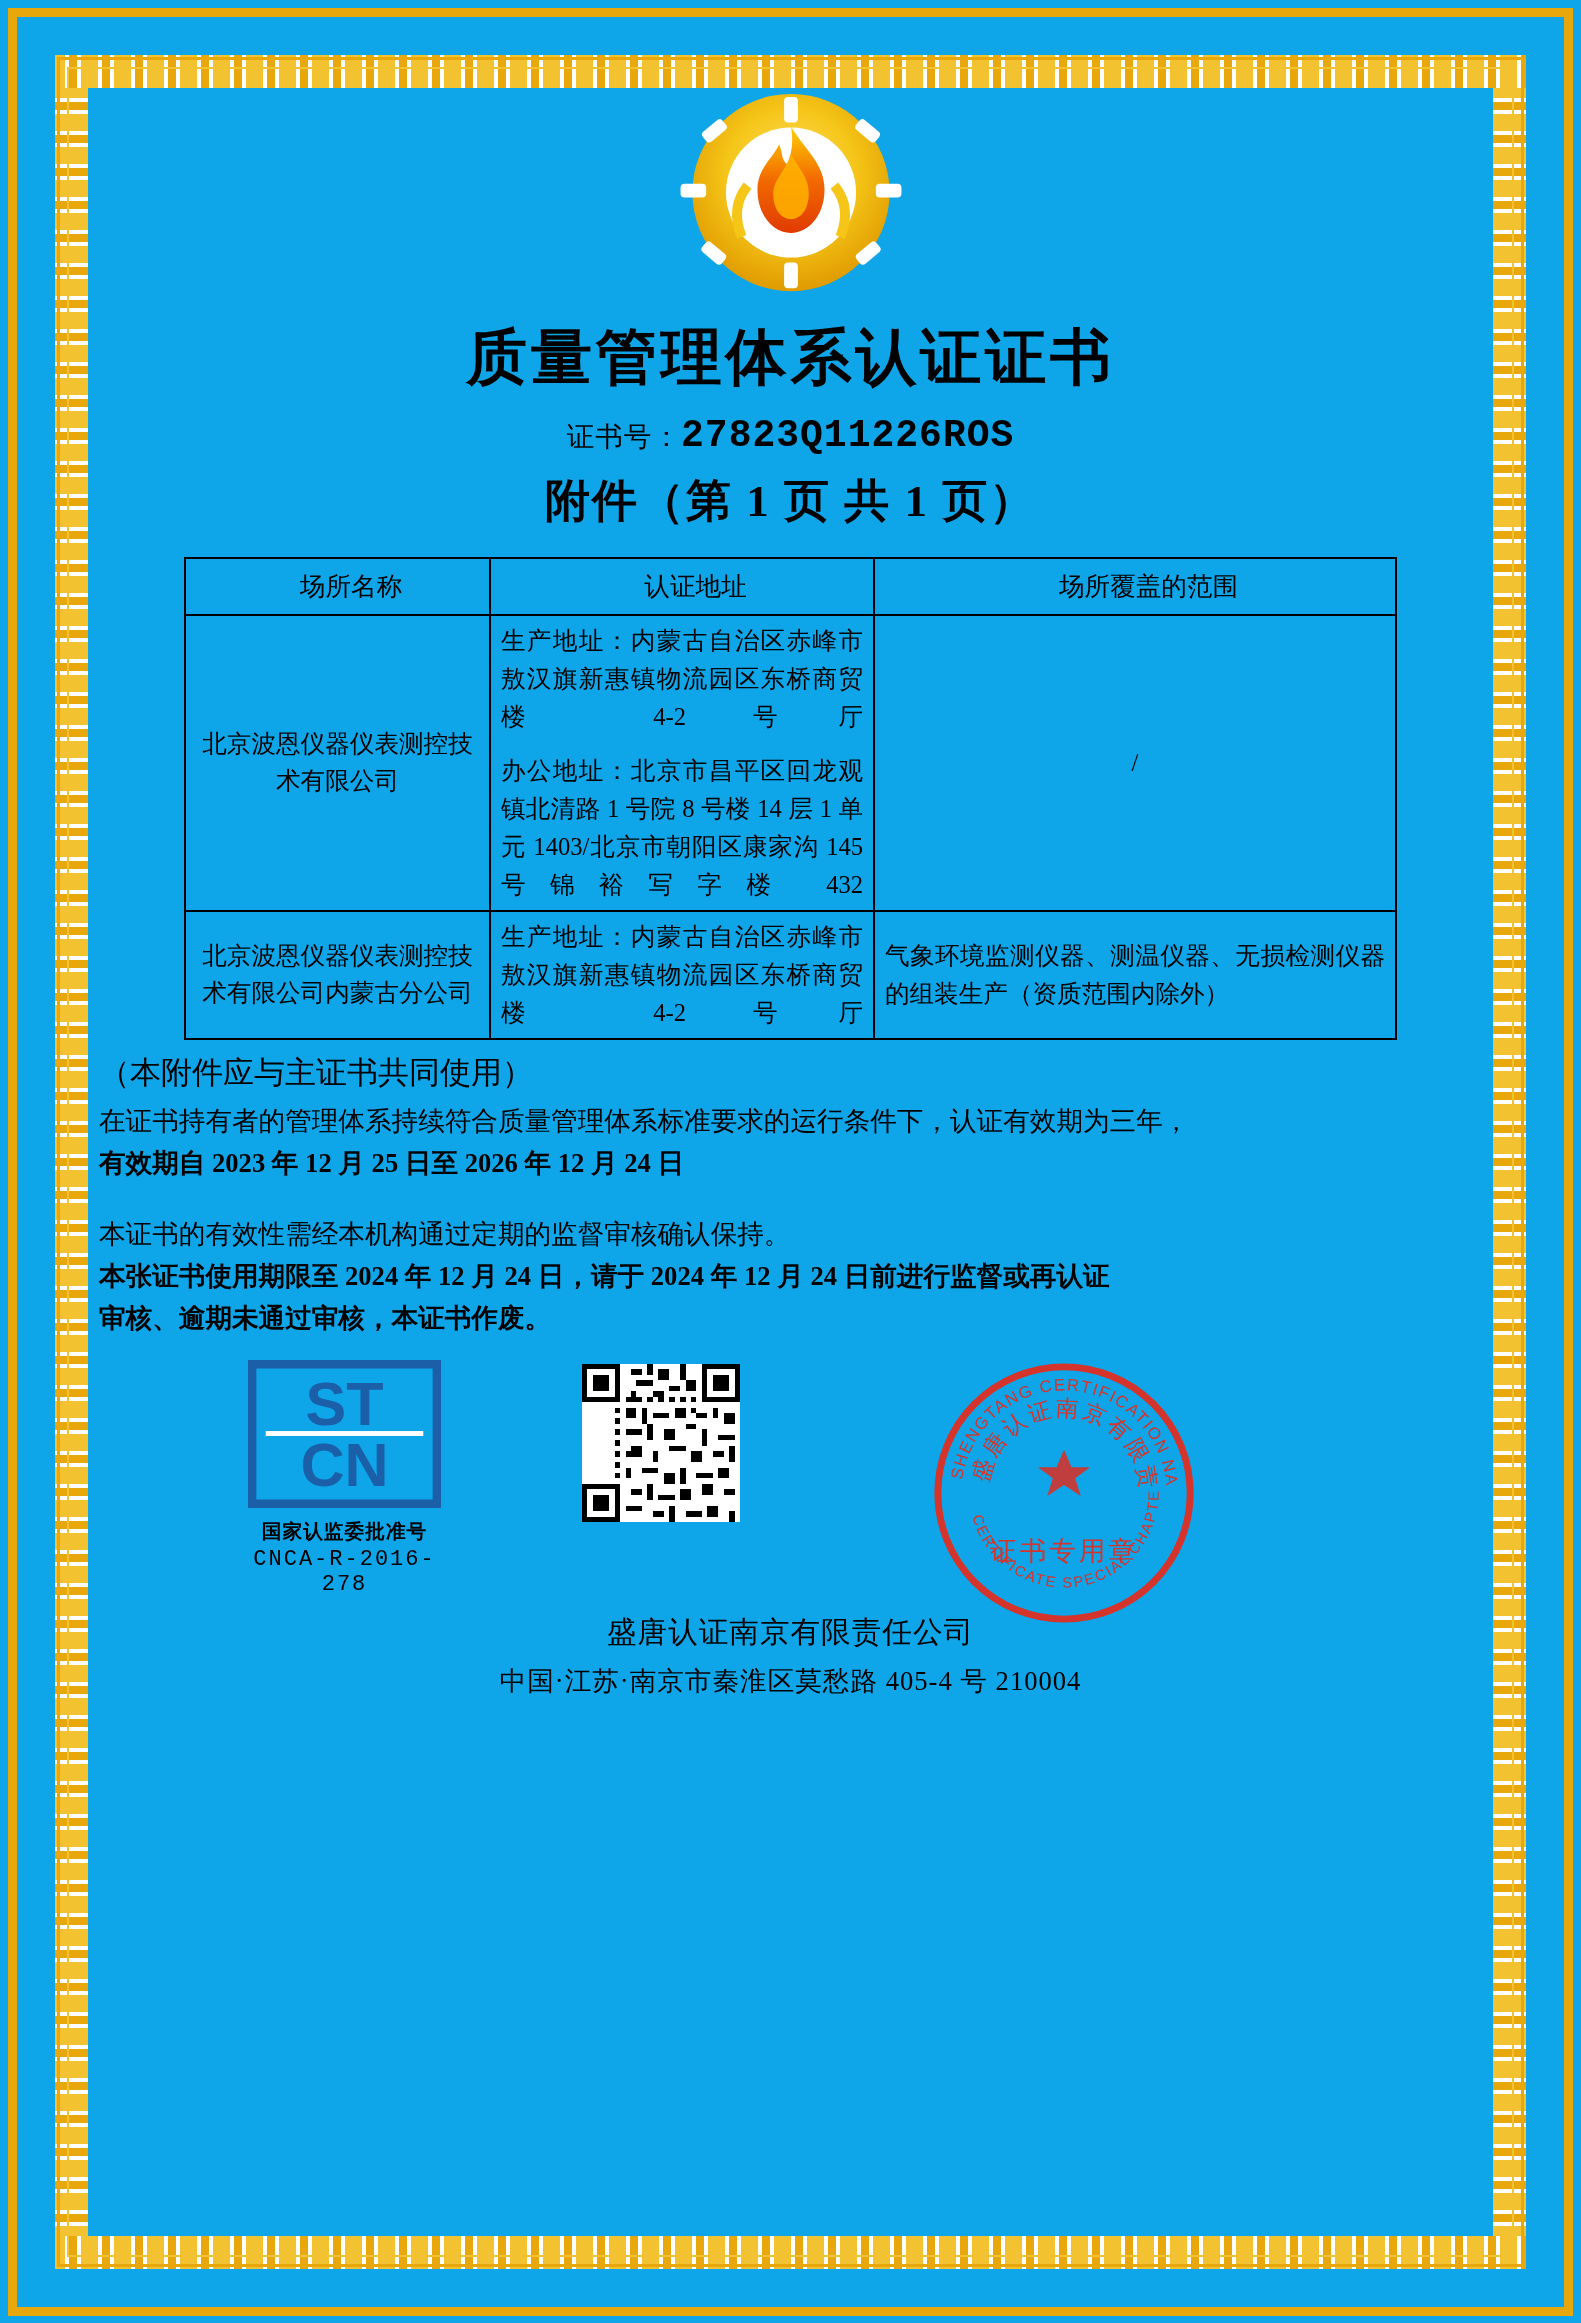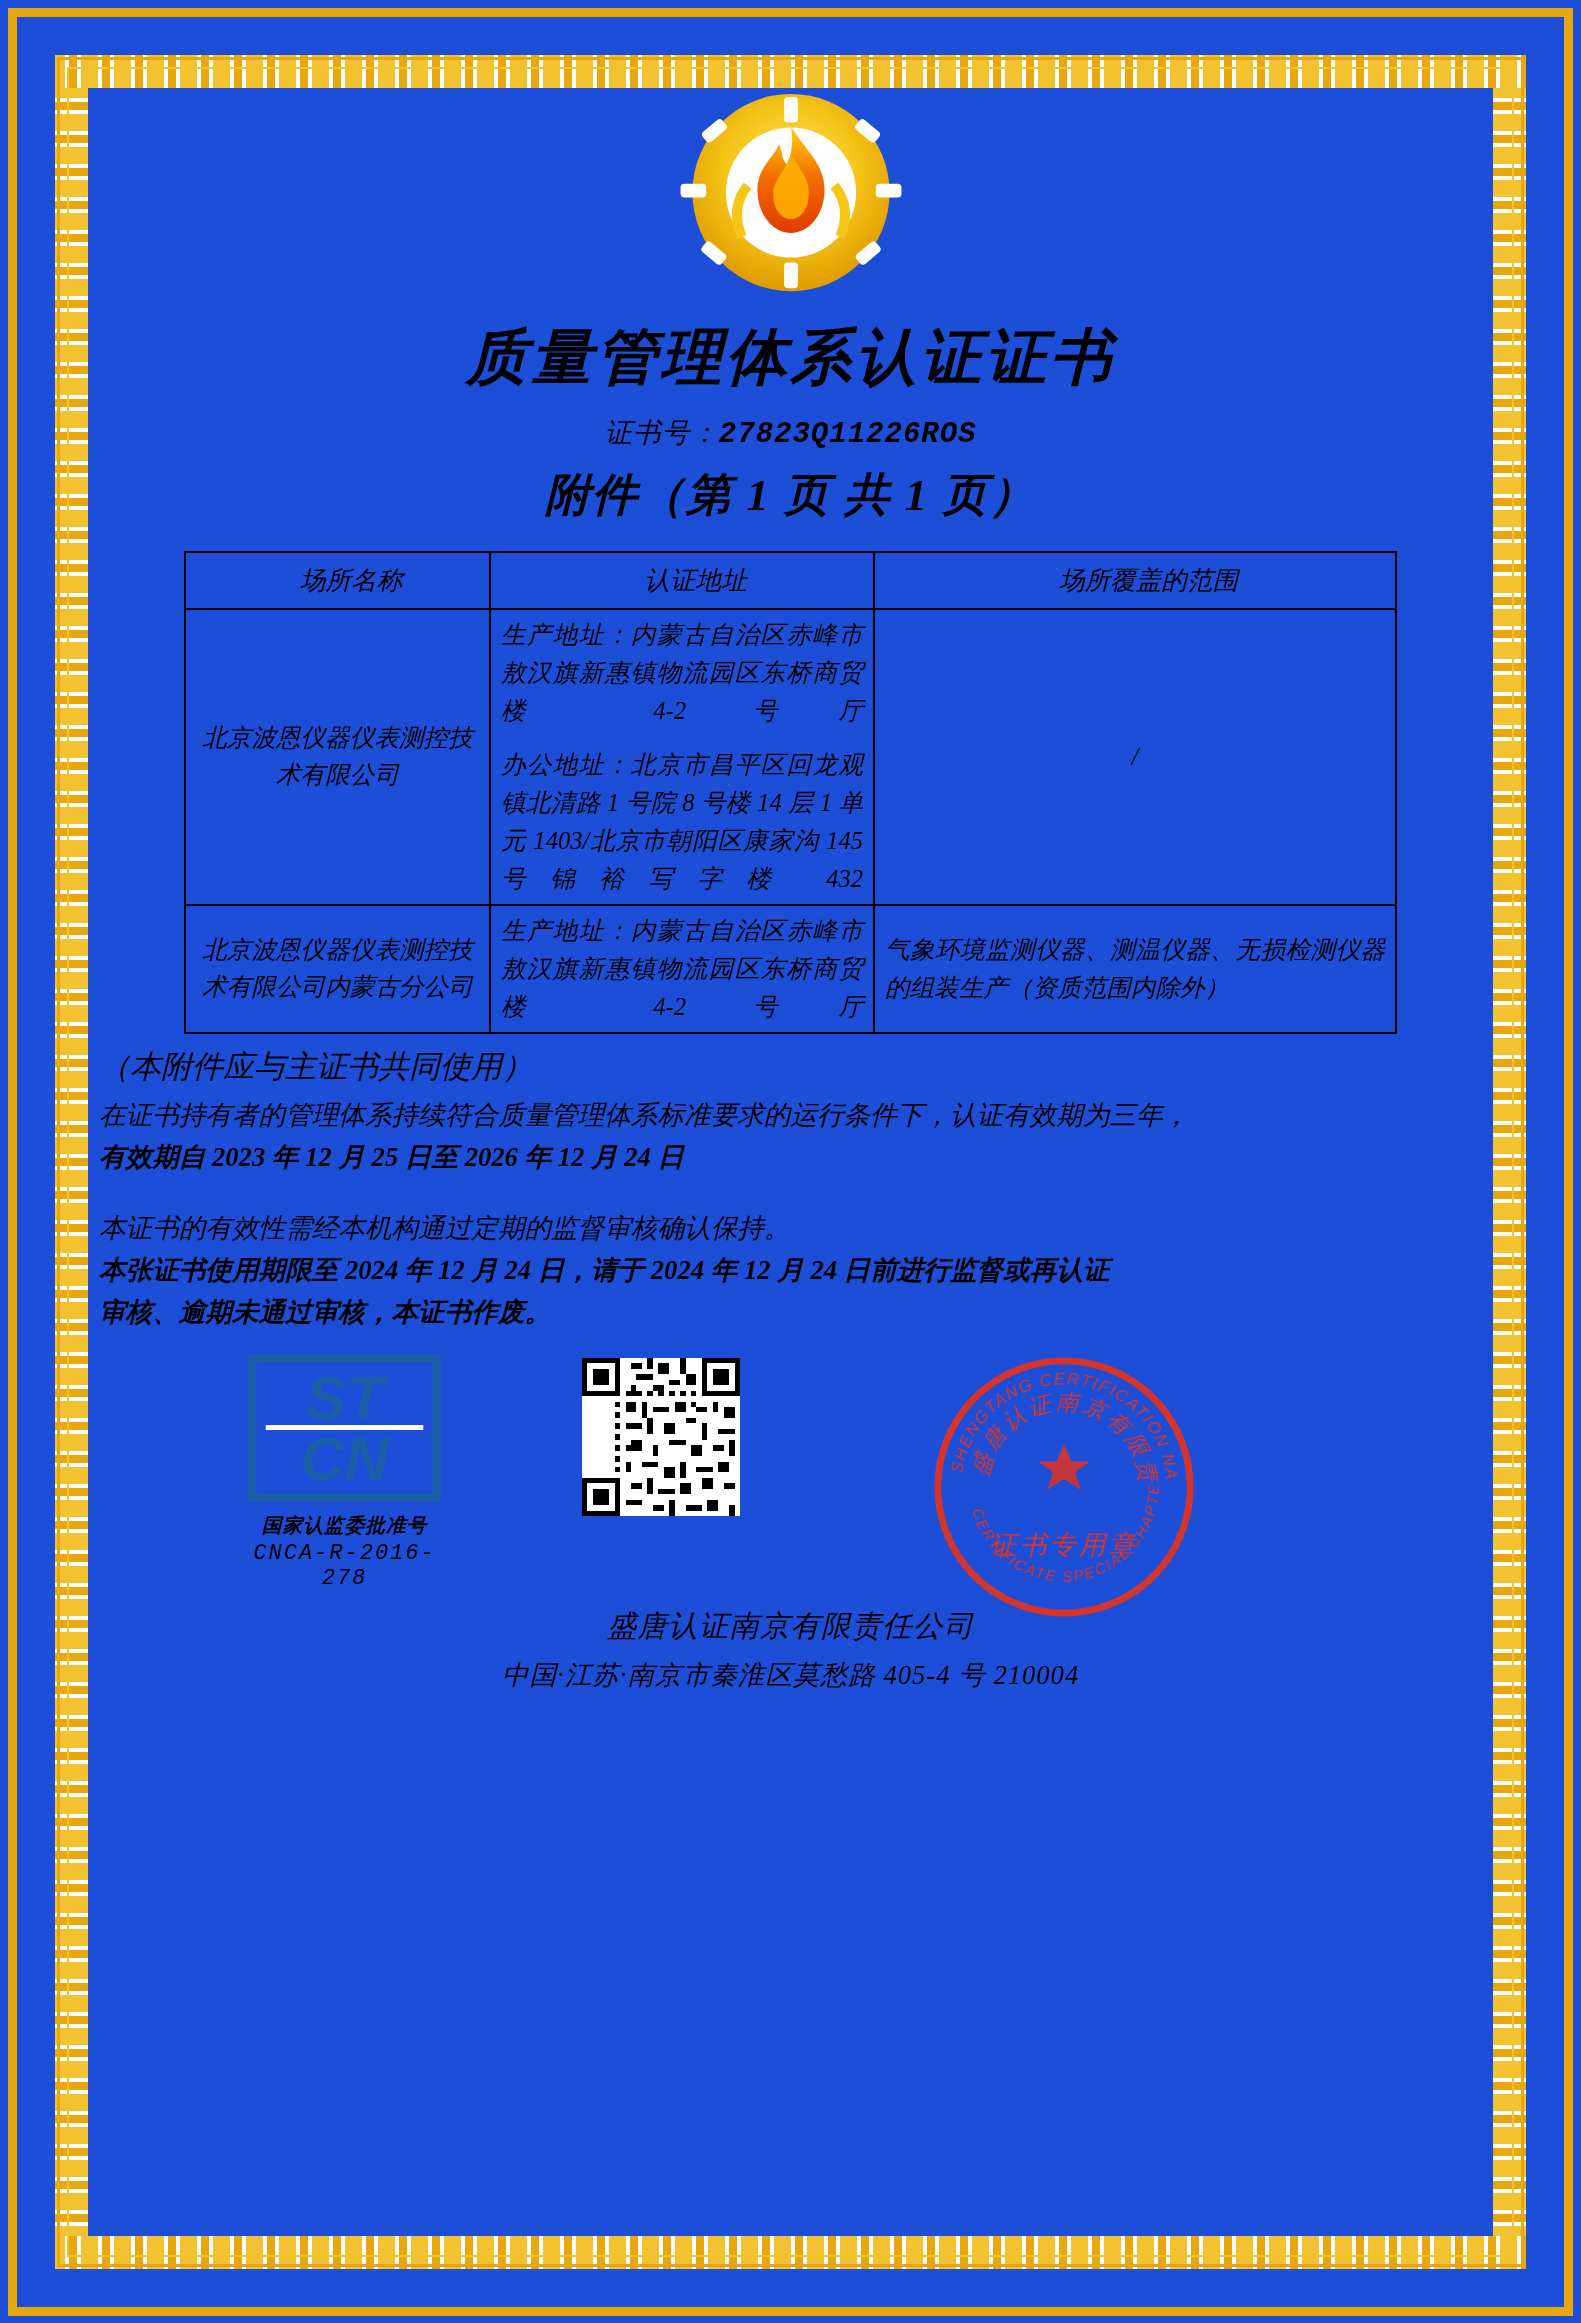--- a/index.html
+++ b/index.html
@@ -13,22 +13,21 @@
     font-family: "Liberation Serif", "DejaVu Serif", serif;
     color: #000;
     position: relative;
     overflow: hidden;
   }
 
   
   .page {
     position: absolute;
     inset: 0;
-    background: #1d4ed8;
-    font-style: italic;
+    background: #0ea5e9;
   }
   .border-outer {
     position: absolute;
     inset: 7.9px;
     border: 9.9px solid #e8a80c;
     box-sizing: border-box;
   }
   .border-greek {
     position: absolute;
     inset: 21.7px;
@@ -98,21 +97,21 @@
   }
   .cert-no {
     text-align: center;
     font-size: 27.6px;
     margin-top: 15.8px;
     letter-spacing: 1px;
   }
   .cert-no .num {
     font-family: "Liberation Mono", "DejaVu Sans Mono", monospace;
     font-weight: bold;
-    font-size: 29px;
+    font-size: 38px;
   }
   .subtitle {
     text-align: center;
     font-size: 45px;
     font-weight: bold;
     margin-top: 13.8px;
     letter-spacing: 2px;
   }
 
   

